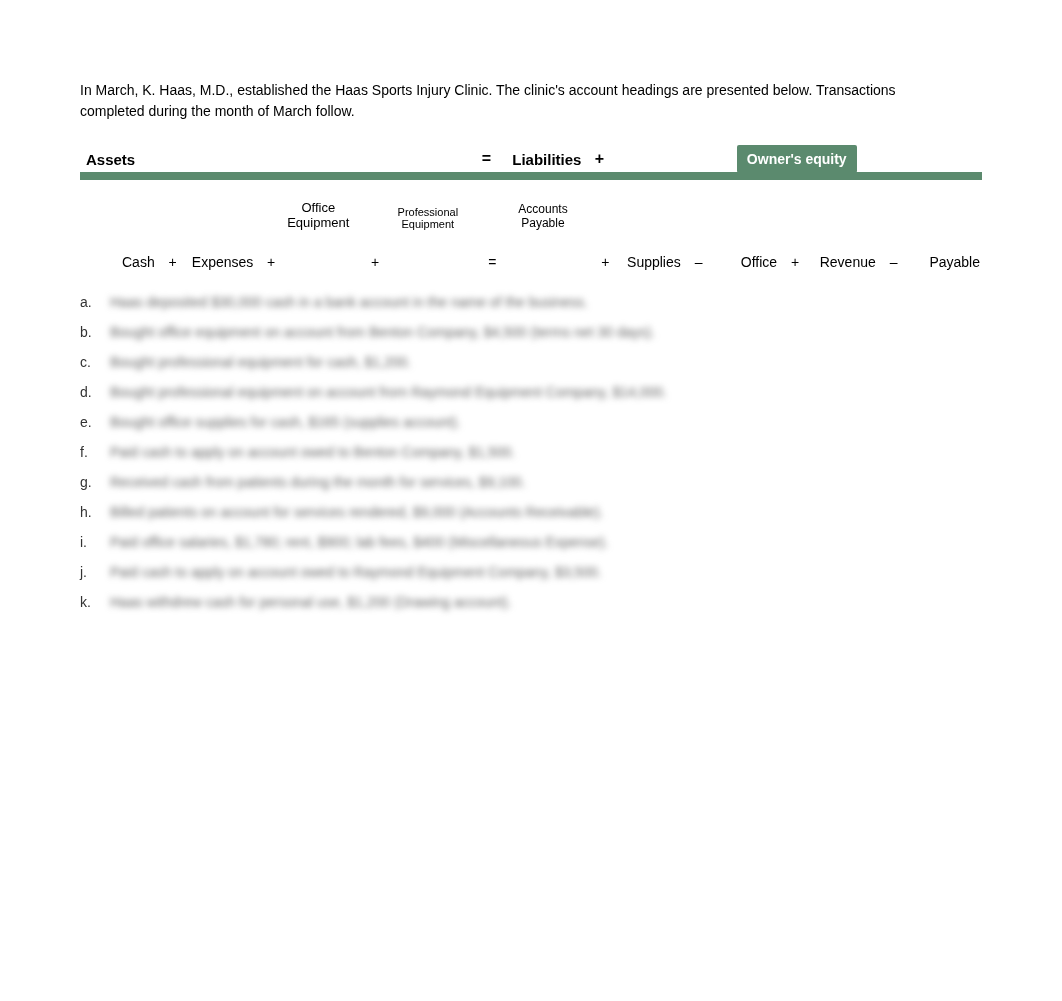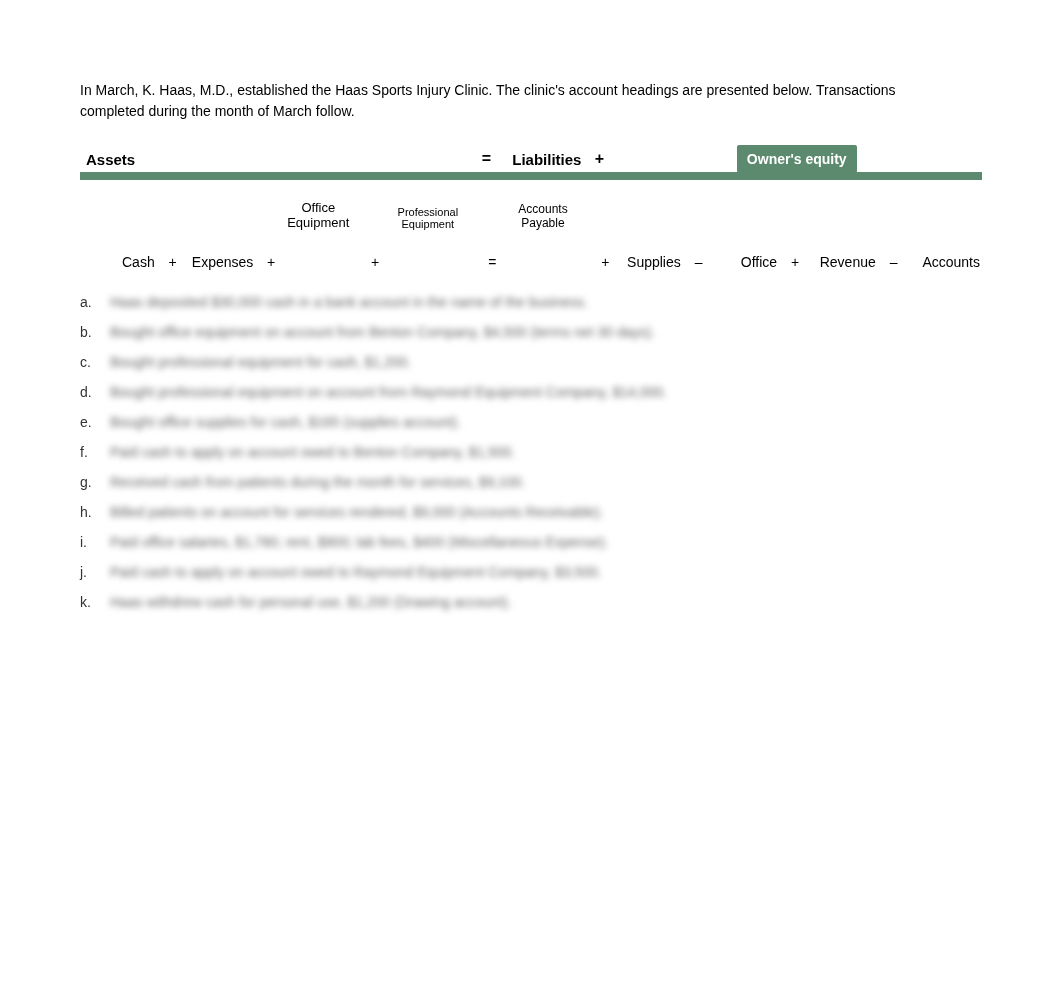--- a/index.html
+++ b/index.html
@@ -189,21 +189,21 @@
       <td></td>
       <td class="operator">=</td>
       <td></td>
       <td class="operator">+</td>
       <td>Supplies</td>
       <td class="operator">–</td>
       <td>Office</td>
       <td class="operator">+</td>
       <td>Revenue</td>
       <td class="operator">–</td>
-      <td>Accounts</td>
+      <td>Payable</td>
     </tr>
   </thead>
 </table>
 
 <ul class="transactions-list">
   <li>
     <span class="trans-label">a.</span>
     <span class="trans-text">Haas deposited $30,000 cash in a bank account in the name of the business.</span>
   </li>
   <li>

